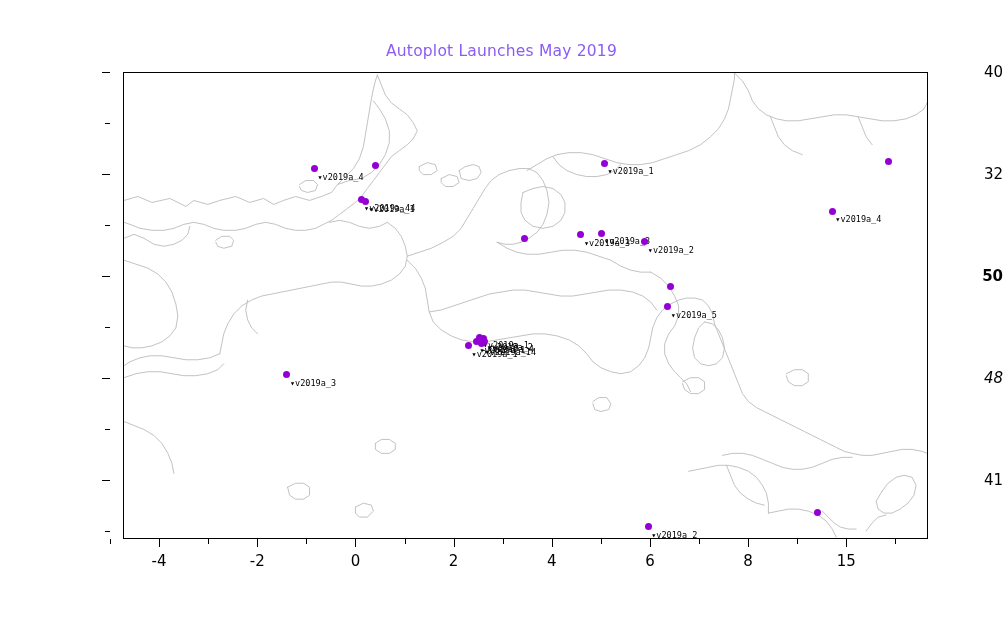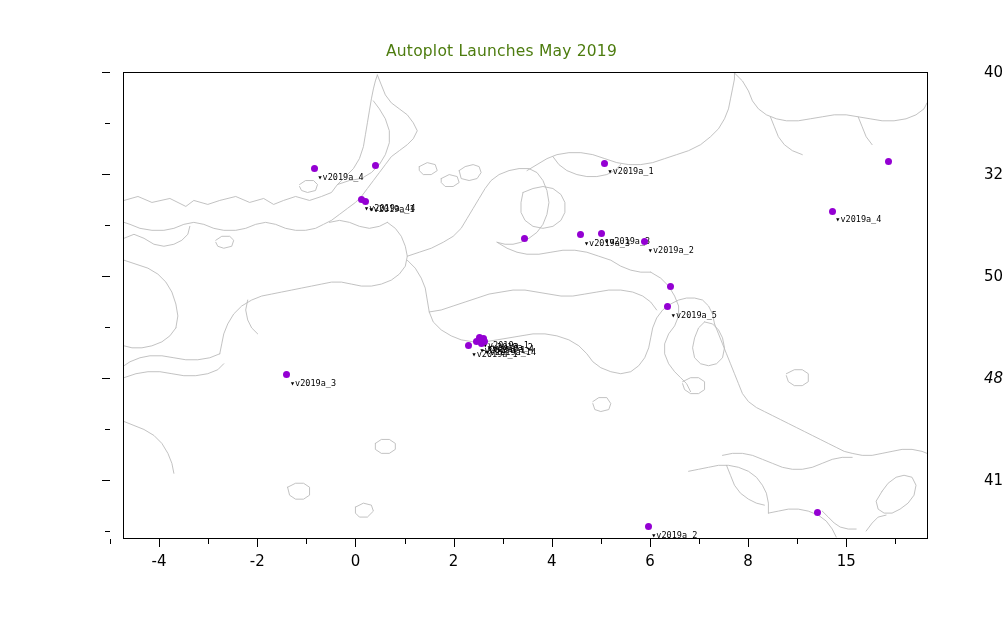--- a/index.html
+++ b/index.html
@@ -21,21 +21,21 @@
     height: 633px;
     background: #ffffff;
   }
   #title {
     position: absolute;
     left: 0;
     top: 42px;
     width: 1003px;
     text-align: center;
     font-size: 15.5px;
-    color: #4d7c0f;
+    color: #8b5cf6;
     letter-spacing: 0.2px;
   }
   
   #axes {
     position: absolute;
     left: 123px;
     top: 72px;
     width: 805px;
     height: 467px;
     border: 1.1px solid #000000;
@@ -247,21 +247,21 @@
       <div class="pt" style="left: 524.232px; top: 453.73px; background: rgb(148, 0, 211);"></div>
       <div class="lbl" style="left: 527.232px; top: 458.73px;">▾v2019a_2</div>
       <div class="pt" style="left: 693.085px; top: 439.95px; background: rgb(148, 0, 211);"></div>
     </div>
 
 <div class="ytick" style="top: 480.306px;"></div>
     <div class="ylab" style="top: 480.306px;">41</div>
     <div class="ytick" style="top: 378.23px;"></div>
     <div class="ylab" style="top: 378.23px; font-style: italic;">48</div>
     <div class="ytick" style="top: 276.153px;"></div>
-    <div class="ylab" style="top: 276.153px;">50</div>
+    <div class="ylab" style="top: 276.153px; font-weight: bold;">50</div>
     <div class="ytick" style="top: 174.077px;"></div>
     <div class="ylab" style="top: 174.077px;">32</div>
     <div class="ytick" style="top: 72px;"></div>
     <div class="ylab" style="top: 72px;">40</div>
     <div class="ytick minor" style="top: 531.344px;"></div>
     <div class="ytick minor" style="top: 429.268px;"></div>
     <div class="ytick minor" style="top: 327.191px;"></div>
     <div class="ytick minor" style="top: 225.115px;"></div>
     <div class="ytick minor" style="top: 123.038px;"></div>
     <div class="xtick" style="left: 159.085px;"></div>

